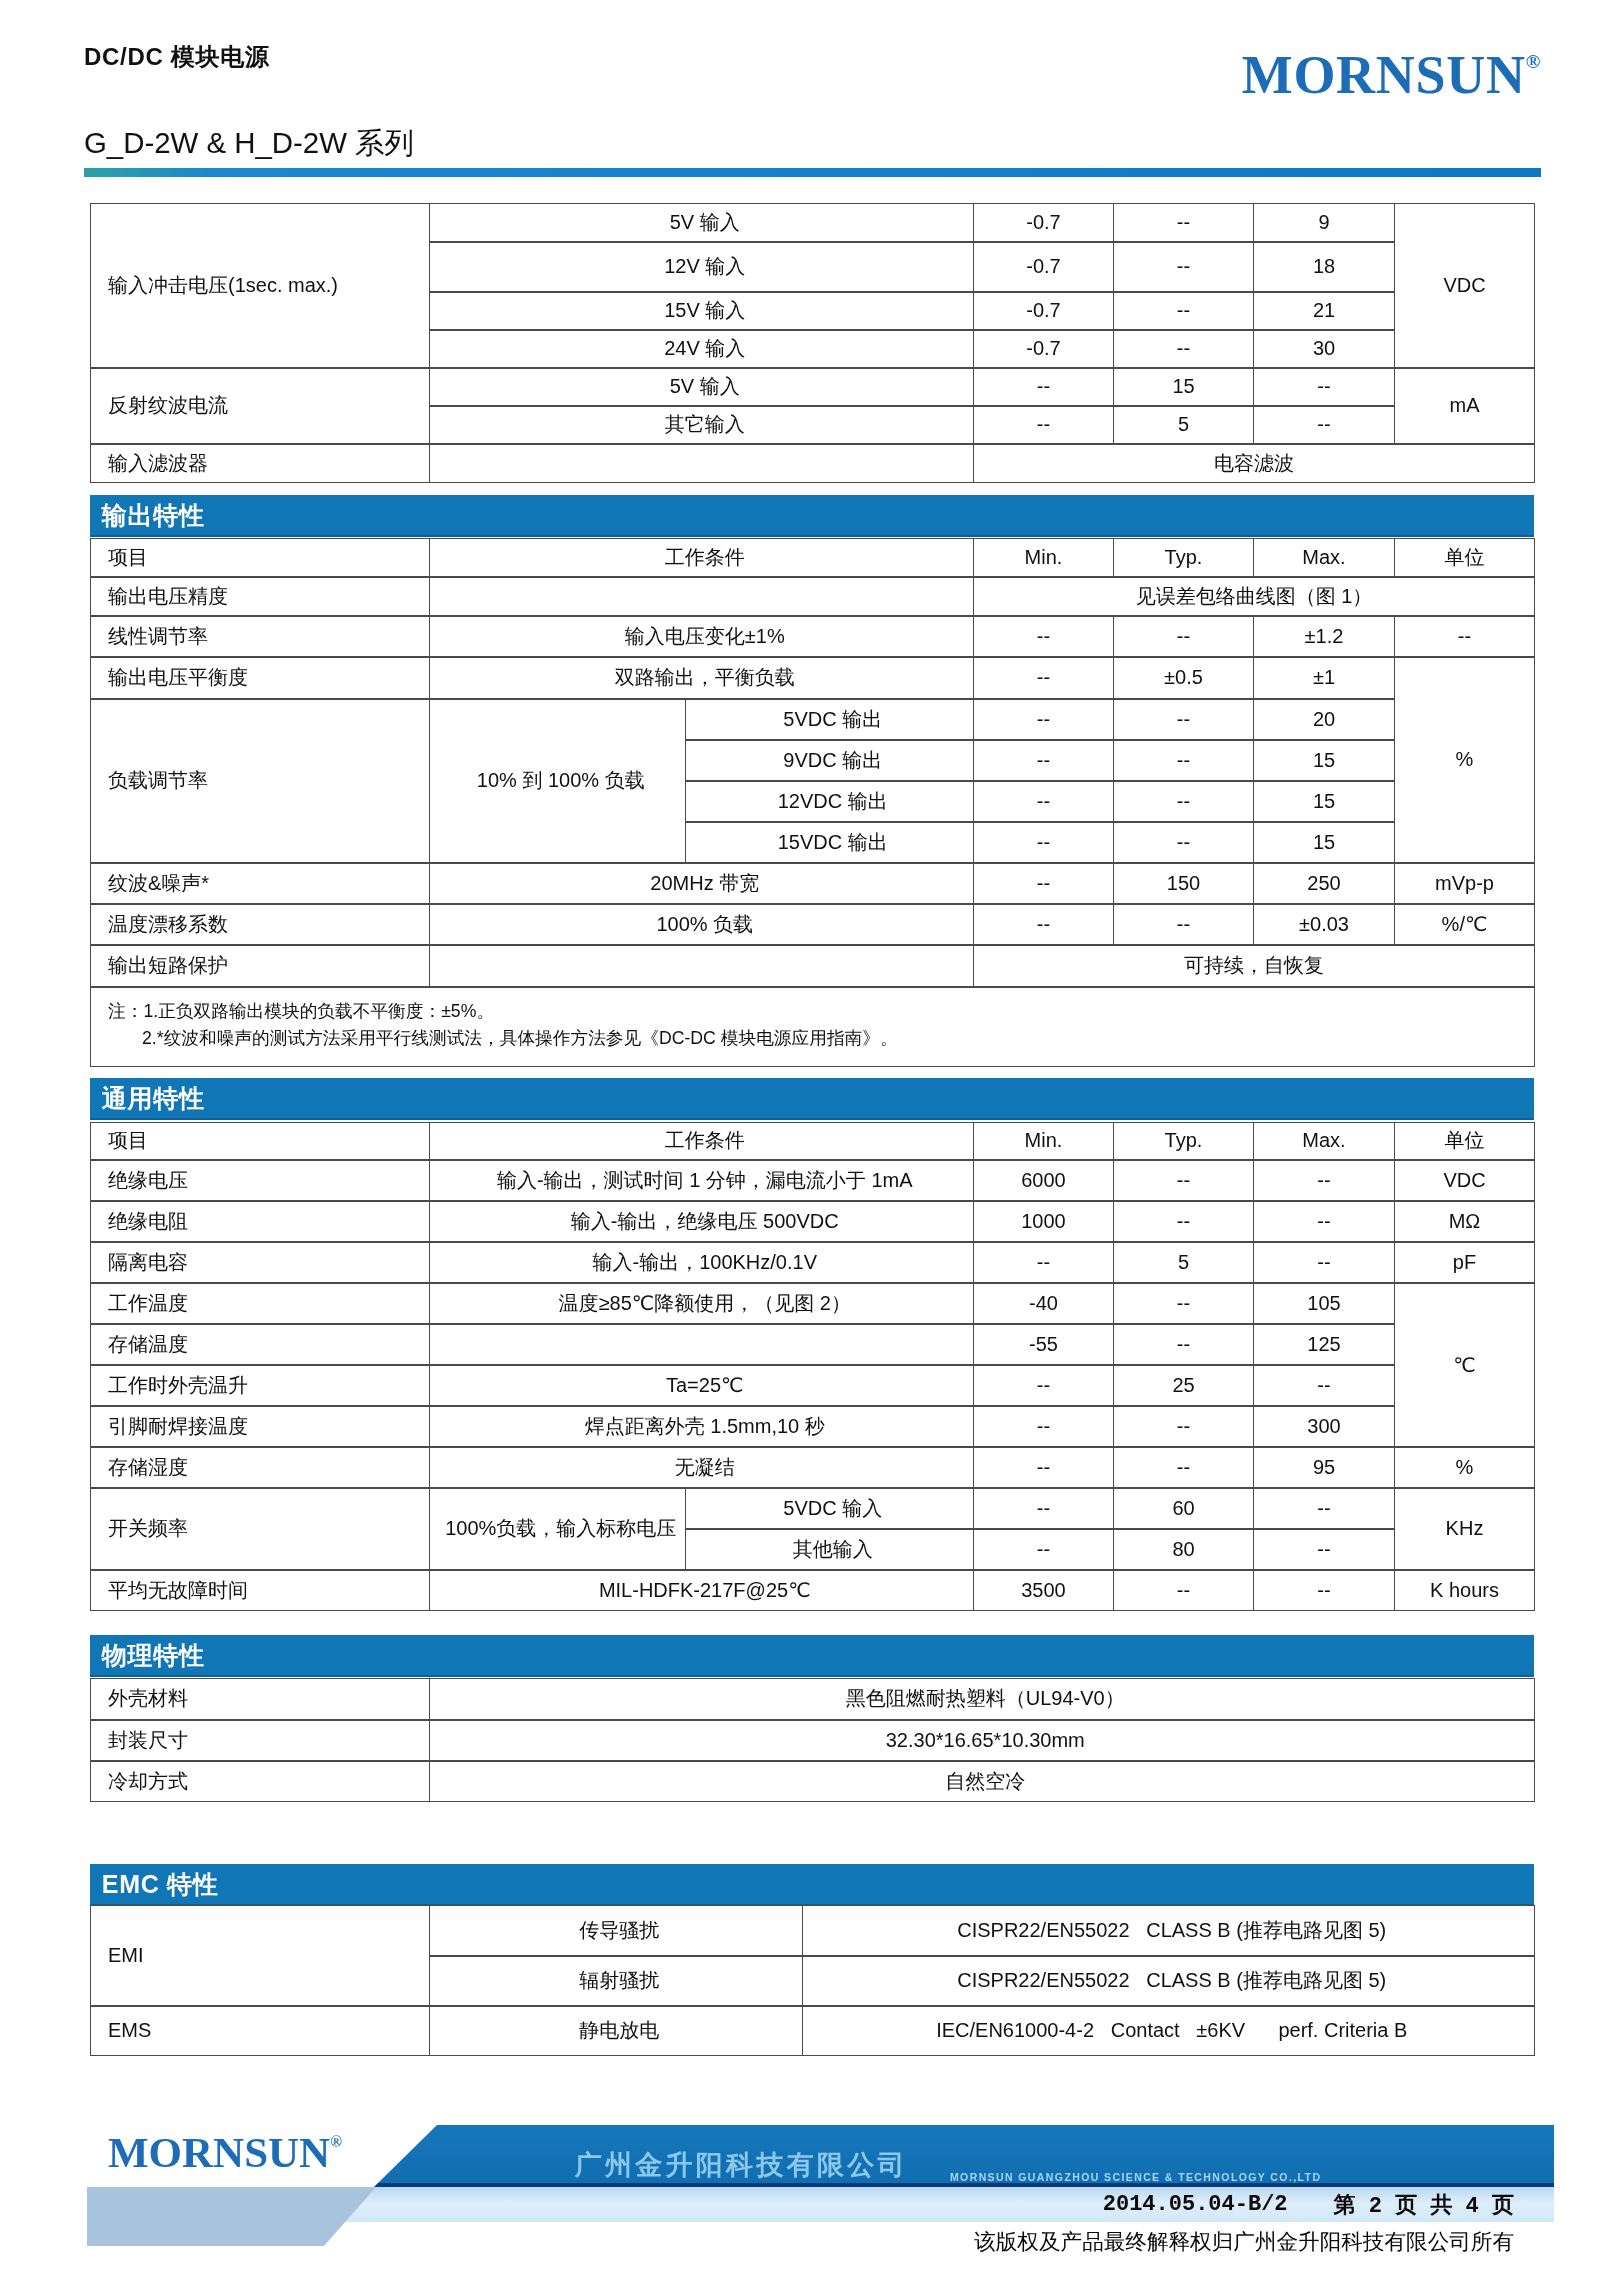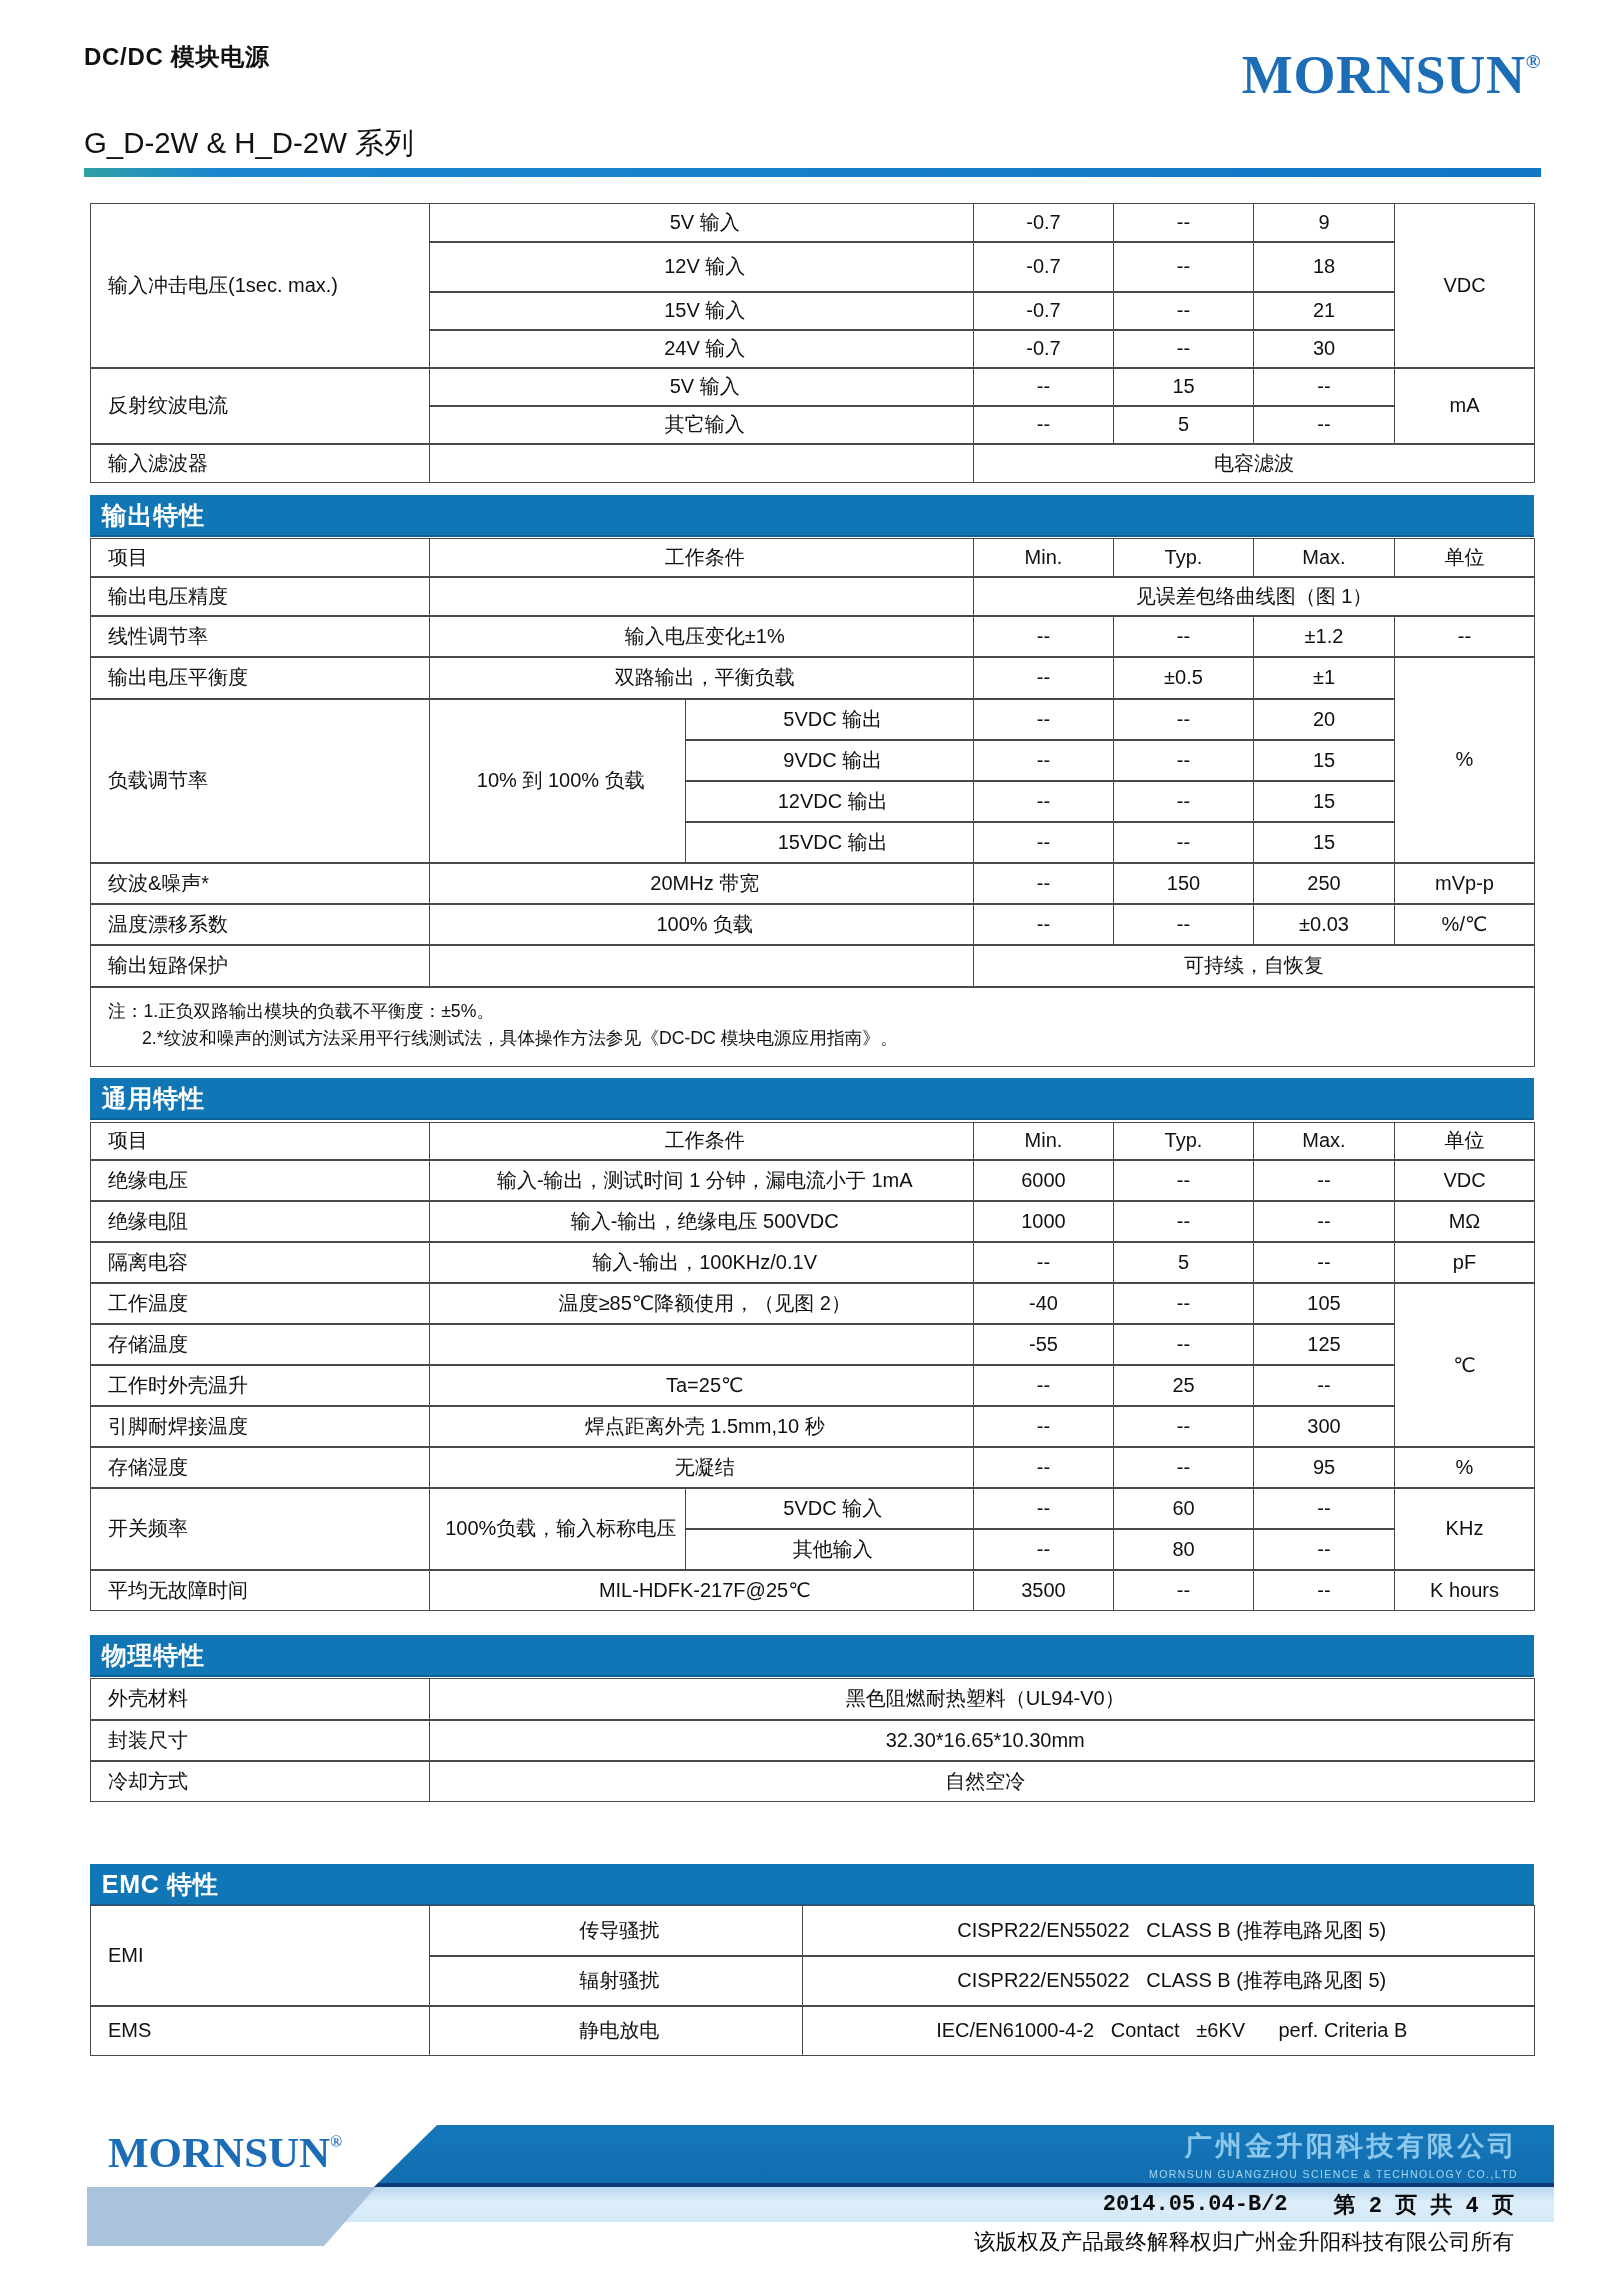--- a/index.html
+++ b/index.html
@@ -48,24 +48,24 @@
     color:#fff;font-size:25px;font-weight:700;line-height:41px;padding-left:11.8px;
     box-sizing:border-box;border-bottom:2px solid #0c6095;letter-spacing:0.7px;}
 
   
   .footer-logo{left:108px;top:2128px;font-family:"Liberation Serif","DejaVu Serif",serif;
     font-weight:700;font-size:43px;color:var(--logo-blue);}
   .footer-logo sup{font-size:15.7px;vertical-align:19.6px;}
   .footer-dark{left:378px;top:2125px;width:1176px;height:58px;
     background:linear-gradient(180deg,#1577ba,#116eb0);
     clip-path:polygon(59px 0,100% 0,100% 100%,0 100%);
-    display:flex;flex-direction:column;justify-content:center;align-items:flex-end;
+    display:flex;flex-direction:row;justify-content:center;align-items:flex-end;
     padding-right:36px;box-sizing:border-box;}
   .company-cn{font-size:27px;font-weight:700;color:#8cc8ec;letter-spacing:3.3px;}
-  .company-en{font-size:10.5px;color:#a6d7f2;letter-spacing:1.4px;margin-top:3.9px;font-weight:400;margin-left:42px;}
+  .company-en{font-size:10.5px;color:#a6d7f2;letter-spacing:1.4px;margin-top:3.9px;font-weight:700;margin-left:42px;}
   .footer-navy{left:374px;top:2183px;width:1180px;height:3.9px;background:var(--footer-navy);
     clip-path:polygon(3.9px 0,100% 0,100% 100%,0 100%);}
   .footer-light{left:87px;top:2187px;width:1467px;height:35px;
     background:linear-gradient(180deg,#b9d8ef,#ddeefa 45%,#d3e8f7);}
   .footer-para{left:87px;top:2187px;width:289px;height:59px;background:var(--footer-parallelogram);
     clip-path:polygon(0 0,100% 0,calc(100% - 52px) 100%,0 100%);}
   .footer-meta{top:2187px;right:108px;height:35px;display:flex;align-items:center;
     justify-content:flex-end;gap:46px;font-size:22px;font-weight:600;color:#0a0a0a;font-family:Liberation Mono, monospace;}
   .footer-copy{top:2227px;right:108px;font-size:21.6px;color:#0a0a0a;}
 </style>

